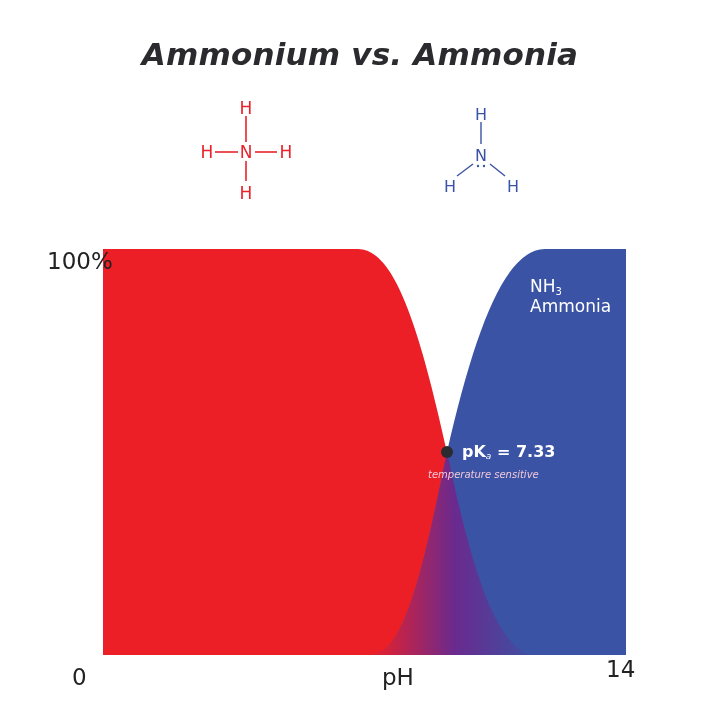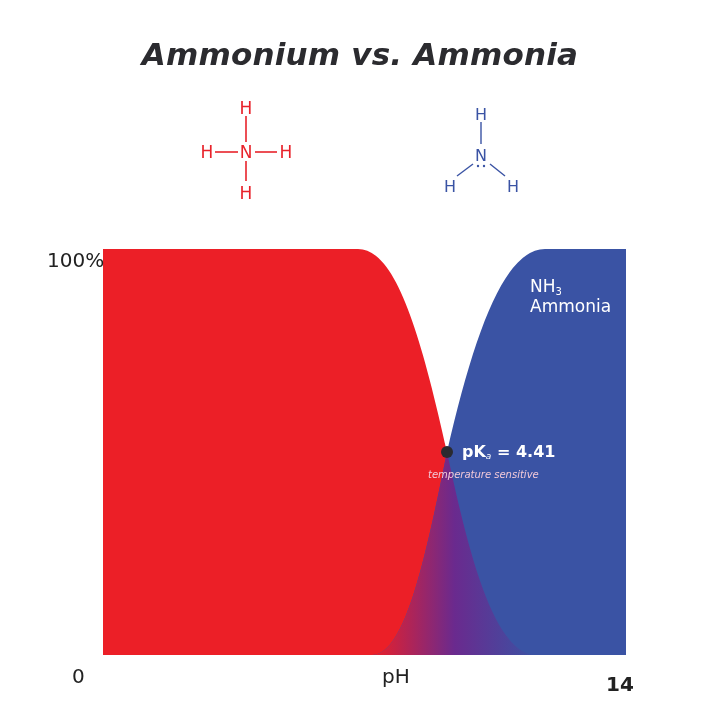--- a/index.html
+++ b/index.html
@@ -3,21 +3,21 @@
 <meta charset="utf-8">
 <style>
   html, body { margin: 0; padding: 0; background: #ffffff; }
   body { width: 720px; height: 720px; position: relative; overflow: hidden;
          font-family: "DejaVu Sans", "Liberation Sans", sans-serif; }
   .title { position: absolute; left: 0; width: 720px; top: 36px; text-align: center;
            font-size: 31px; font-weight: bold; color: #2b2b2f; letter-spacing: 0.2px; font-style: italic; }
   .mol { position: absolute; }
   .mol svg text { font-family: "DejaVu Sans", "Liberation Sans", sans-serif; }
   .chart { position: absolute; left: 0; top: 0; width: 720px; height: 720px; }
-  .axis-label { position: absolute; font-size: 20px; color: #222; }
+  .axis-label { position: absolute; font-size: 23px; color: #222; }
   .region-label { position: absolute; color: #ffffff; text-align: left;
                   font-size: 17px; line-height: 20px; }
   .region-label sub { font-size: 10px; vertical-align: -3px; line-height: 0; }
   .pka { position: absolute; left: 462px; top: 442px; color: #ffffff; font-size: 16px; font-weight: bold; }
   .pka sub { font-size: 9px; font-style: italic; font-weight: normal; vertical-align: -2px; line-height: 0; }
   .temp { position: absolute; left: 428px; top: 469px; color: #f2c9d8; font-size: 10px; font-style: italic; }
 </style>
 </head>
 <body>
 
@@ -79,27 +79,27 @@
     <g clip-path="url(#redClip)">
       <path d="M626,249 L545,249 C505,249 475,330 447,452 C425,560 405,655 372,655 L626,655 Z" fill="url(#overlap)"></path>
     </g>
 
     <circle cx="447" cy="452" r="6" fill="#2a2a30"></circle>
   </svg>
 
   <div class="axis-label" style="left:47px;top:248px;">100%</div>
   <div class="axis-label" style="left:72px;top:664px;">0</div>
   <div class="axis-label" style="left:362px;top:664px;margin-left:20px;">pH</div>
-  <div class="axis-label" style="left:606px;top:672px;font-weight:bold;">14</div>
+  <div class="axis-label" style="left:606px;top:656px;">14</div>
 
   <div class="region-label" style="left:530px;top:276px;width:100px;">
     <div><span>NH</span><sub>3</sub></div>
     <div>Ammonia</div>
   </div>
 
   <div class="region-label" style="left:115px;top:598px;width:130px;">
   </div>
 
   <div class="pka">
-    <span>pK</span><sub>a</sub><span> = 4.41</span>
+    <span>pK</span><sub>a</sub><span> = 7.33</span>
   </div>
   <div class="temp">temperature sensitive</div>
 </div>
 
 </body></html>

